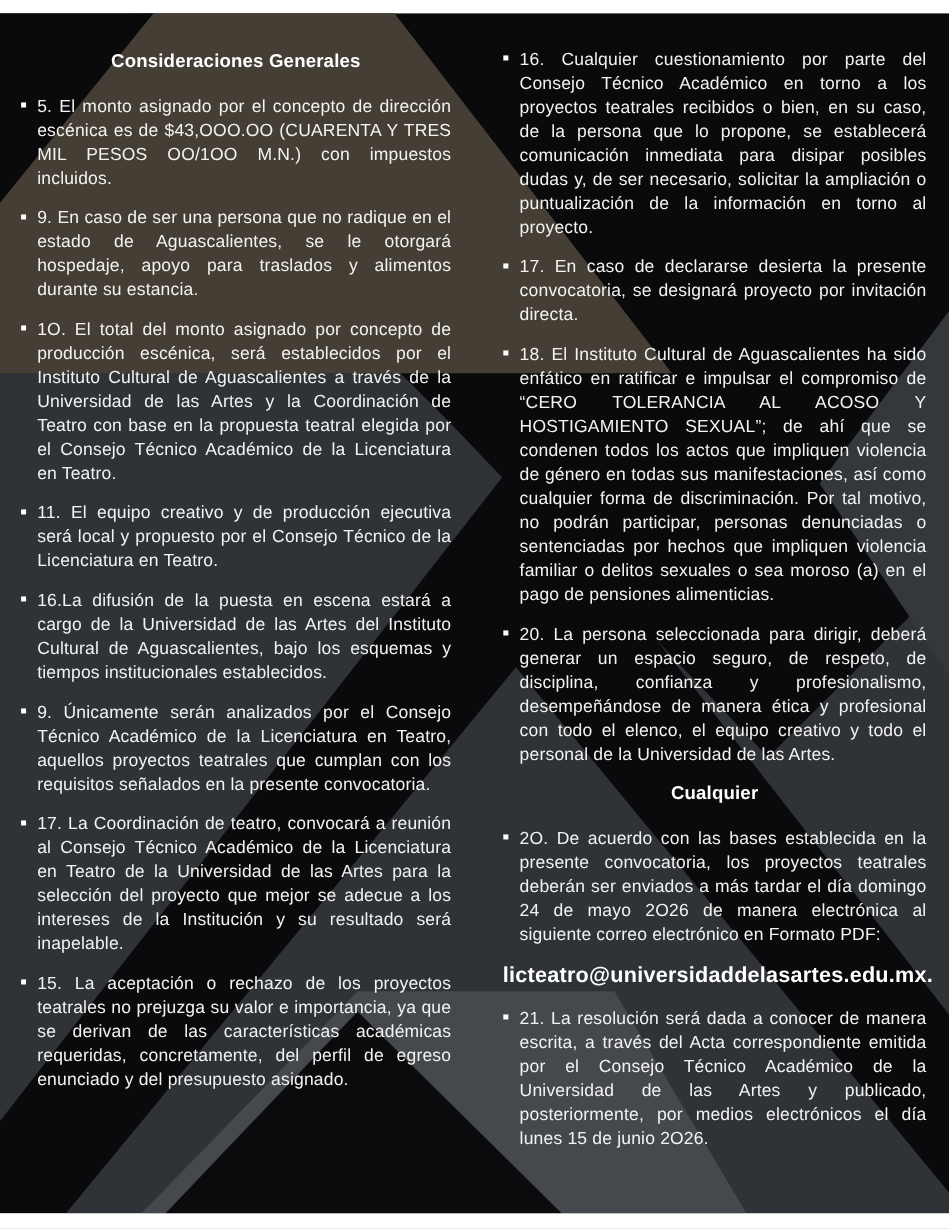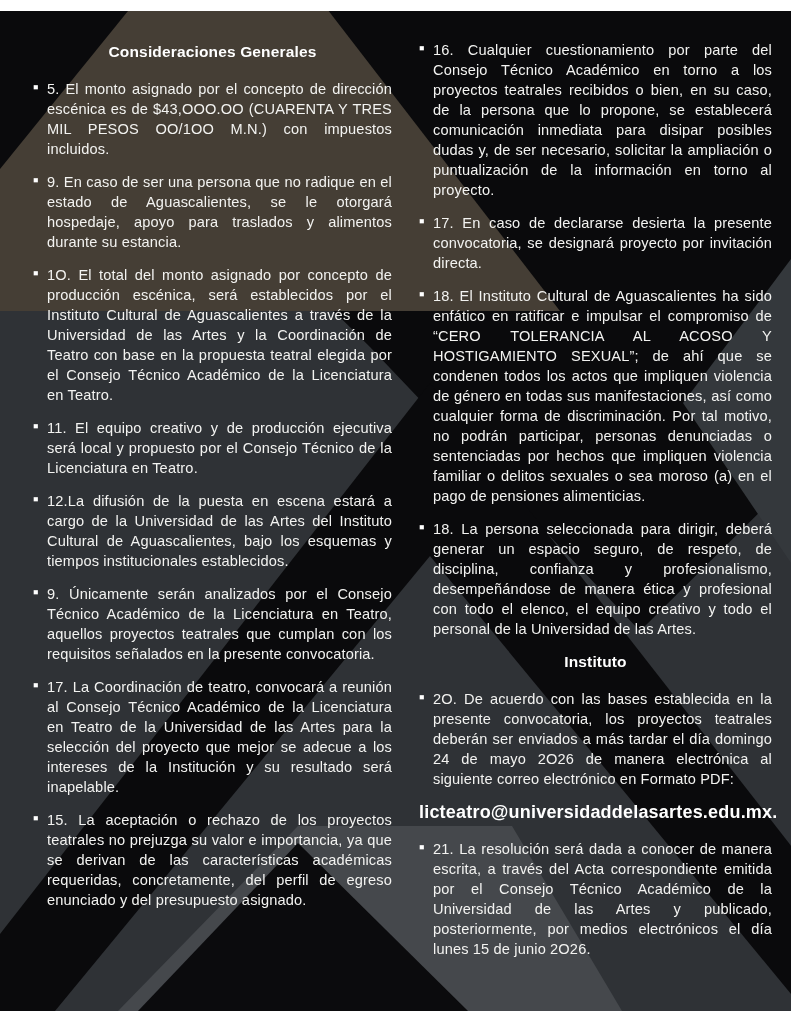--- a/index.html
+++ b/index.html
@@ -15,21 +15,21 @@
     position:absolute;left:0;top:11px;width:791px;height:1000px;
   }
   .art svg{display:block;width:791px;height:1000px;}
   .col{
     position:absolute;
     color:#f3f3f1;
     font-size:14.6px;
     line-height:20px;
     letter-spacing:0.15px;
   }
-  .col-left{left:33px;top:40px;width:359px;}
+  .col-left{left:17px;top:40px;width:359px;}
   .col-right{left:419px;top:40px;width:353px;}
   .heading{
     text-align:center;
     font-weight:bold;
     font-size:15.5px;
     color:#ffffff;
     margin:2px 0 17px 0;
   }
   .heading.mid{margin-top:8px;}
   p.item{
@@ -78,35 +78,35 @@
     </svg>
   </div>
 
   <div class="col col-left">
     <div class="heading">Consideraciones Generales</div>
 
     <p class="item"><span class="bullet">■</span><span>5. El monto asignado por el concepto de dirección escénica es de $43,OOO.OO (CUARENTA Y TRES MIL PESOS OO/1OO M.N.) con impuestos incluidos.</span></p>
     <p class="item"><span class="bullet">■</span><span>9. En caso de ser una persona que no radique en el estado de Aguascalientes, se le otorgará hospedaje, apoyo para traslados y alimentos durante su estancia.</span></p>
     <p class="item"><span class="bullet">■</span><span>1O. El total del monto asignado por concepto de producción escénica, será establecidos por el Instituto Cultural de Aguascalientes a través de la Universidad de las Artes y la Coordinación de Teatro con base en la propuesta teatral elegida por el Consejo Técnico Académico de la Licenciatura en Teatro.</span></p>
     <p class="item"><span class="bullet">■</span><span>11. El equipo creativo y de producción ejecutiva será local y propuesto por el Consejo Técnico de la Licenciatura en Teatro.</span></p>
-    <p class="item"><span class="bullet">■</span><span>12.La difusión de la puesta en escena estará a cargo de la Universidad de las Artes del Instituto Cultural de Aguascalientes, bajo los esquemas y tiempos institucionales establecidos.</span></p>
+    <p class="item"><span class="bullet">■</span><span>16.La difusión de la puesta en escena estará a cargo de la Universidad de las Artes del Instituto Cultural de Aguascalientes, bajo los esquemas y tiempos institucionales establecidos.</span></p>
 
 
     <p class="item"><span class="bullet">■</span><span>9. Únicamente serán analizados por el Consejo Técnico Académico de la Licenciatura en Teatro, aquellos proyectos teatrales que cumplan con los requisitos señalados en la presente convocatoria.</span></p>
     <p class="item"><span class="bullet">■</span><span>17. La Coordinación de teatro, convocará a reunión al Consejo Técnico Académico de la Licenciatura en Teatro de la Universidad de las Artes para la selección del proyecto que mejor se adecue a los intereses de la Institución y su resultado será inapelable.</span></p>
     <p class="item"><span class="bullet">■</span><span>15. La aceptación o rechazo de los proyectos teatrales no prejuzga su valor e importancia, ya que se derivan de las características académicas requeridas, concretamente, del perfil de egreso enunciado y del presupuesto asignado.</span></p>
   </div>
 
   <div class="col col-right">
     <p class="item"><span class="bullet">■</span><span>16. Cualquier cuestionamiento por parte del Consejo Técnico Académico en torno a los proyectos teatrales recibidos o bien, en su caso, de la persona que lo propone, se establecerá comunicación inmediata para disipar posibles dudas y, de ser necesario, solicitar la ampliación o puntualización de la información en torno al proyecto.</span></p>
     <p class="item"><span class="bullet">■</span><span>17. En caso de declararse desierta la presente convocatoria, se designará proyecto por invitación directa.</span></p>
     <p class="item"><span class="bullet">■</span><span>18. El Instituto Cultural de Aguascalientes ha sido enfático en ratificar e impulsar el compromiso de “CERO TOLERANCIA AL ACOSO Y HOSTIGAMIENTO SEXUAL”; de ahí que se condenen todos los actos que impliquen violencia de género en todas sus manifestaciones, así como cualquier forma de discriminación. Por tal motivo, no podrán participar, personas denunciadas o sentenciadas por hechos que impliquen violencia familiar o delitos sexuales o sea moroso (a) en el pago de pensiones alimenticias.</span></p>
-    <p class="item"><span class="bullet">■</span><span>18. La persona seleccionada para dirigir, deberá generar un espacio seguro, de respeto, de disciplina, confianza y profesionalismo, desempeñándose de manera ética y profesional con todo el elenco, el equipo creativo y todo el personal de la Universidad de las Artes.</span></p>
+    <p class="item"><span class="bullet">■</span><span>20. La persona seleccionada para dirigir, deberá generar un espacio seguro, de respeto, de disciplina, confianza y profesionalismo, desempeñándose de manera ética y profesional con todo el elenco, el equipo creativo y todo el personal de la Universidad de las Artes.</span></p>
 
-    <div class="heading mid">Instituto</div>
+    <div class="heading mid">Cualquier</div>
 
     <p class="item"><span class="bullet">■</span><span>2O. De acuerdo con las bases establecida en la presente convocatoria, los proyectos teatrales deberán ser enviados a más tardar el día domingo 24 de mayo 2O26 de manera electrónica al siguiente correo electrónico en Formato PDF:</span></p>
 
     <div class="email">licteatro@universidaddelasartes.edu.mx.</div>
 
     <p class="item"><span class="bullet">■</span><span>21. La resolución será dada a conocer de manera escrita, a través del Acta correspondiente emitida por el Consejo Técnico Académico de la Universidad de las Artes y publicado, posteriormente, por medios electrónicos el día lunes 15 de junio 2O26.</span></p>
   </div>
 
 </div>
 

